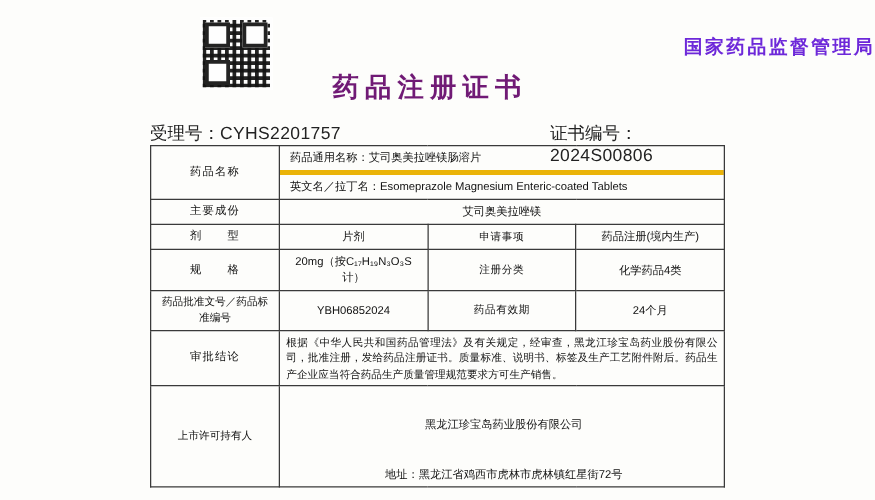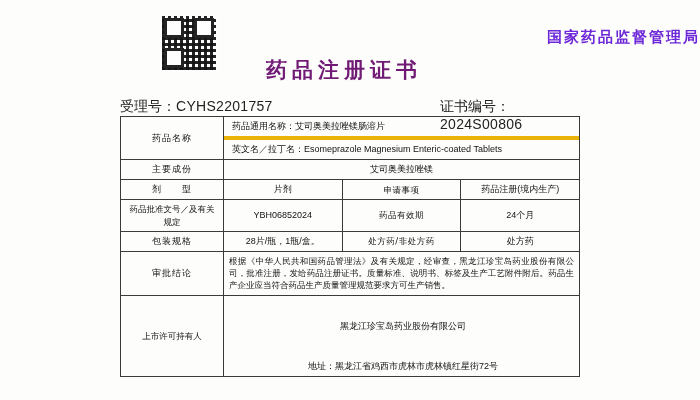--- a/index.html
+++ b/index.html
@@ -223,30 +223,30 @@
           <td class="lbl">主要成份</td>
           <td class="val" colspan="3">艾司奥美拉唑镁</td>
         </tr>
         <tr>
           <td class="lbl">剂　　型</td>
           <td class="val">片剂</td>
           <td class="mid-lbl">申请事项</td>
           <td class="val">药品注册(境内生产)</td>
         </tr>
         <tr>
-          <td class="lbl-wide">药品批准文号／及有关规定</td>
+          <td class="lbl">规　　格</td>
+          <td class="val">20mg（按C₁₇H₁₉N₃O₃S计）</td>
+          <td class="mid-lbl">注册分类</td>
+          <td class="val">化学药品4类</td>
+        </tr>
+        <tr>
+          <td class="lbl-wide">药品批准文号／药品标准编号</td>
           <td class="val">YBH06852024</td>
           <td class="mid-lbl">药品有效期</td>
           <td class="val">24个月</td>
-        </tr>
-        <tr>
-          <td class="lbl">包装规格</td>
-          <td class="val">28片/瓶，1瓶/盒。</td>
-          <td class="mid-lbl">处方药/非处方药</td>
-          <td class="val">处方药</td>
         </tr>
         <tr>
           <td class="lbl">审批结论</td>
           <td class="conclusion" colspan="3">根据《中华人民共和国药品管理法》及有关规定，经审查，黑龙江珍宝岛药业股份有限公司，批准注册，发给药品注册证书。质量标准、说明书、标签及生产工艺附件附后。药品生产企业应当符合药品生产质量管理规范要求方可生产销售。</td>
         </tr>
         <tr>
           <td class="lbl-wide">上市许可持有人</td>
           <td class="addr-cell" colspan="3">
             <div class="addr-line first center-text">黑龙江珍宝岛药业股份有限公司</div>
             <div class="addr-line center-text">地址：黑龙江省鸡西市虎林市虎林镇红星街72号</div>

